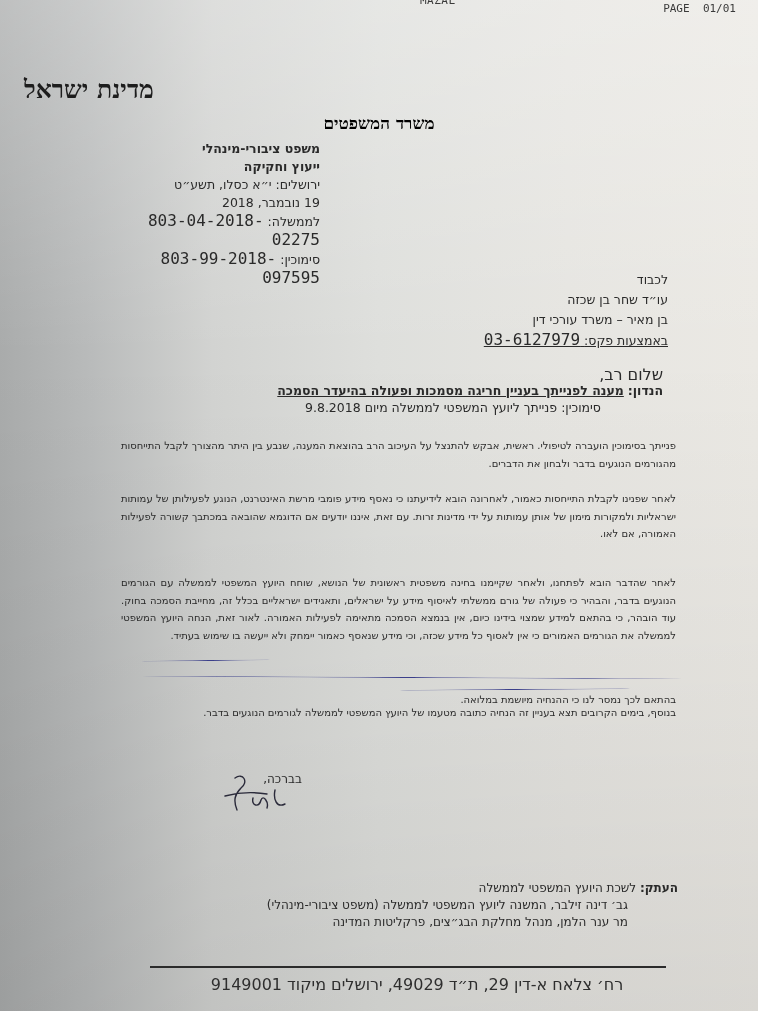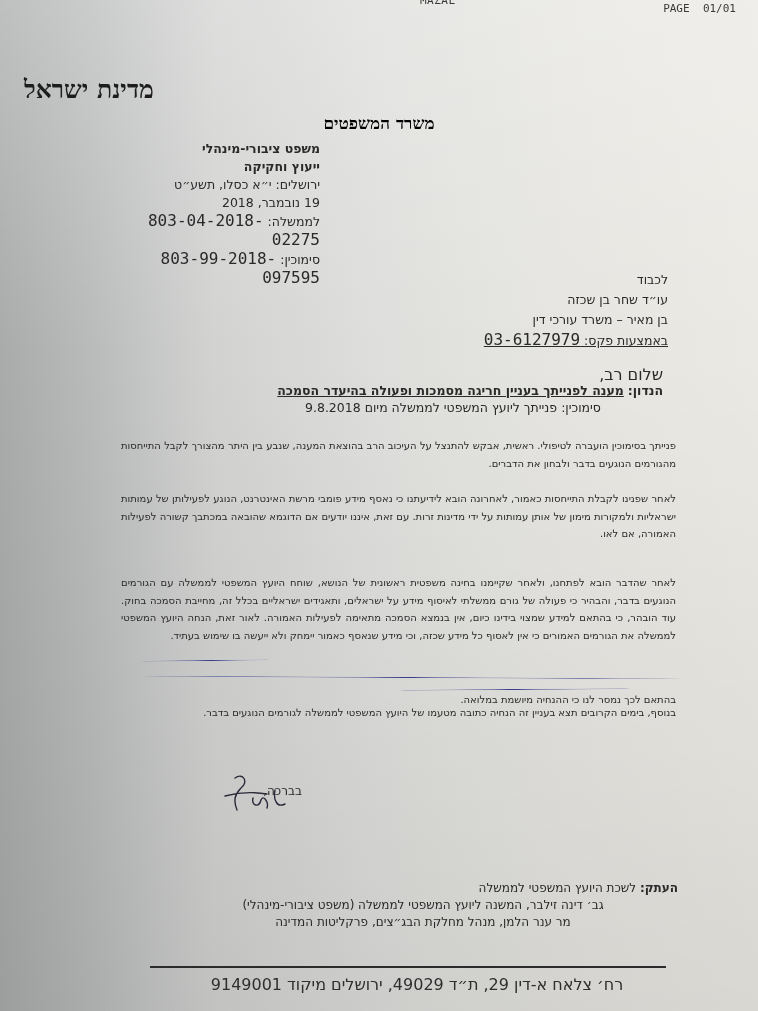--- a/index.html
+++ b/index.html
@@ -39,21 +39,21 @@
     .p2 { top: 490px; }
     .p3 { top: 574px; }
     .p4 { top: 691px; }
     .p5 { top: 696px; margin-top: 8px; }
     .pen-line { position: absolute; height: 0; border-top: 1.6px solid #3b3f8a; border-radius: 50%; }
     .sign-block { left: 160px; top: 770px; width: 205px; font-size: 12px; line-height: 18px; text-align: center; }
     .sign-block .bold { font-weight: bold; }
     .signature { position: absolute; left: 205px; top: 770px; width: 90px; height: 50px; }
     .cc-block { right: 80px; top: 880px; width: 460px; font-size: 12px; line-height: 17px; }
     .cc-block .lbl { font-weight: bold; }
-    .cc-item { padding-right: 50px; text-align: center; }
+    .cc-item { padding-right: 50px; }
     .footer-rule { left: 150px; top: 966px; width: 516px; height: 0; border-top: 2px solid #2b2b2b; }
     .footer { left: 159px; top: 975px; width: 516px; text-align: center; font-size: 16px; color: #2e2e2e; }
   </style>
 </head>
 <body>
 
 <div class="shade"></div>
 
 <div class="abs fax-top" style="left:420px;">MAZAL</div>
 <div class="abs" style="right:22px; top:2px; font-family:'DejaVu Sans Mono', monospace; font-size:11px; color:#3a3a3a;">
@@ -105,21 +105,21 @@
 <div class="abs para p5 rtl">בנוסף, בימים הקרובים תצא בעניין זה הנחיה כתובה מטעמו של היועץ המשפטי לממשלה לגורמים הנוגעים בדבר.</div>
 
 <div class="pen-line" style="left:140px; top:660px; width:130px; transform:rotate(-0.6deg);"></div>
 <div class="pen-line" style="left:142px; top:677px; width:540px; transform:rotate(0.3deg);"></div>
 <div class="pen-line" style="left:400px; top:689px; width:230px; transform:rotate(-0.4deg);"></div>
 
 <svg class="signature" viewBox="0 0 90 50">
   <path d="M30 8 C 38 2, 44 12, 36 18 C 30 24, 28 30, 32 40 M20 26 C 35 22, 50 22, 62 24 M48 28 C 46 36, 54 38, 56 30 C 58 24, 64 32, 62 38 M70 20 C 68 30, 72 38, 80 34" fill="none" stroke="#2a2a3a" stroke-width="1.4" stroke-linecap="round"></path>
 </svg>
 <div class="abs sign-block rtl" style="text-align:center;">
-  <div style="padding-left:40px;margin-top:12px;">בברכה,</div>
+  <div style="padding-left:40px;">בברכה,</div>
   <div style="height:20px;"></div>
 </div>
 
 <div class="abs cc-block rtl">
   <div>
     <span class="lbl">העתק:</span>
     <span>לשכת היועץ המשפטי לממשלה</span>
   </div>
   <div class="cc-item">גב׳ דינה זילבר, המשנה ליועץ המשפטי לממשלה (משפט ציבורי-מינהלי)</div>
   <div class="cc-item">מר ענר הלמן, מנהל מחלקת הבג״צים, פרקליטות המדינה</div>

